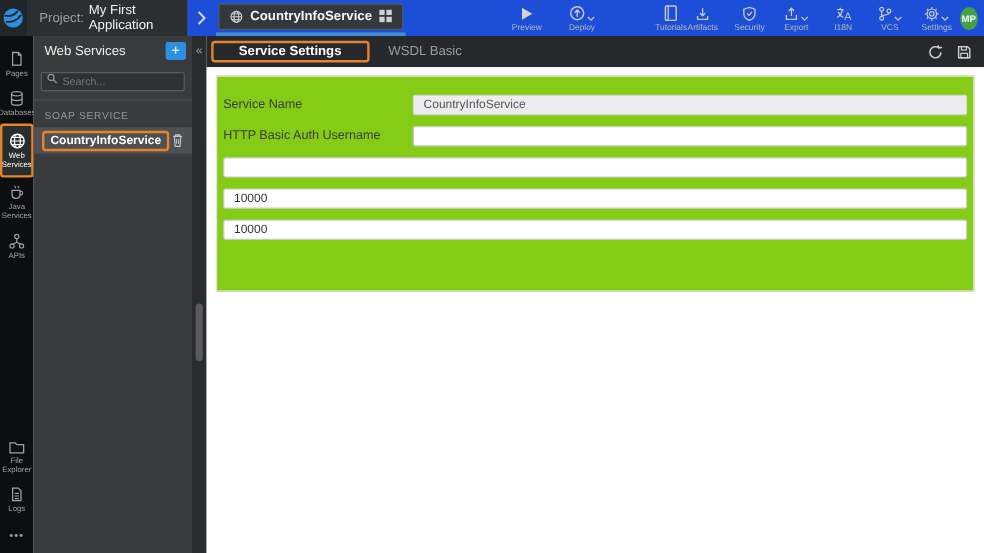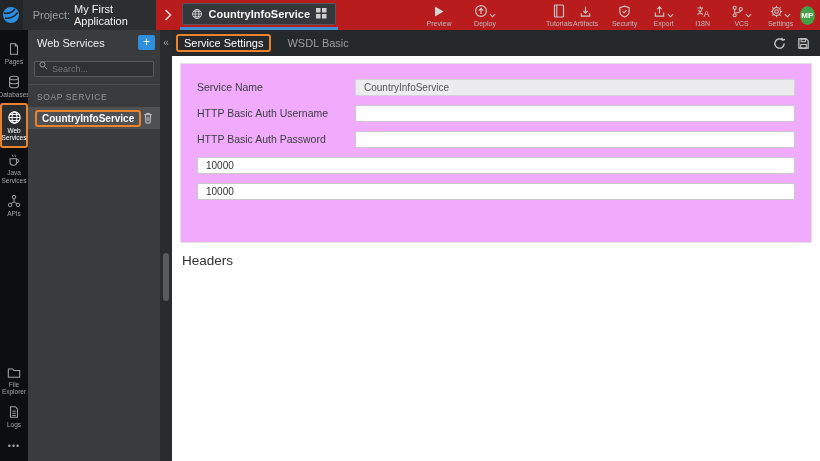--- a/index.html
+++ b/index.html
@@ -3,21 +3,21 @@
 <meta charset="utf-8">
 <style>
   * { margin:0; padding:0; box-sizing:border-box; }
   html,body { background:#fff; }
   .app {
     width:820px; height:461px; overflow:hidden; position:relative;
     font-family:"Liberation Sans","DejaVu Sans",sans-serif;
     display:flex; flex-direction:column; background:#fff;
   }
   
-  .topbar { height:30px; background:#b91c1c; display:flex; align-items:stretch; flex:0 0 30px; }
+  .topbar { height:30px; background:#1d4ed8; display:flex; align-items:stretch; flex:0 0 30px; }
   .logo-cell { width:28px; background:#232629; display:flex; align-items:center; justify-content:center; }
   .project-seg { background:#2b2f32; display:flex; align-items:center; padding:0 12px 0 10px; }
   .project-label { color:#9aa0a5; font-size:11px; margin-right:4px; }
   .project-name { color:#f2f2f2; font-size:11px; }
   .crumb-sep { display:flex; align-items:center; padding:0 8px; }
   .service-tab-wrap { display:flex; align-items:center; border-bottom:3px solid #3f8fd2; padding:0 2px; }
   .service-tab {
     display:flex; align-items:center; gap:6px; background:#34383c; border:1px solid #54585d;
     border-radius:2px; height:22px; padding:0 8px; color:#fff;
   }
@@ -54,26 +54,26 @@
   .panel-item { height:22px; background:#4f5052; display:flex; align-items:center; padding:0 7px; cursor:pointer; }
   .orange-chip { border:2px solid #e8832c; border-radius:3px; padding:1px 5px; color:#fff; font-size:10px; font-weight:bold; }
   .panel-item .trash { margin-left:auto; cursor:pointer; display:flex; }
   
   .strip { width:12px; background:#2a2b2d; position:relative; }
   .collapse-btn { color:#9c9ea1; font-size:10px; text-align:center; padding-top:8px; cursor:pointer; line-height:1; }
   .scroll-thumb { position:absolute; left:3px; top:223px; width:6px; height:48px; background:#595a5c; border-radius:3px; cursor:pointer; }
   
   .main { flex:1; display:flex; flex-direction:column; min-width:0; }
   .tabbar { height:26px; background:#26292c; display:flex; align-items:center; padding:0 10px 0 4px; gap:16px; flex:0 0 26px; }
-  .tab-active { border:2px solid #e8832c; border-radius:3px; color:#fff; font-size:11px; font-weight:normal; padding:1px 6px; cursor:pointer; }
+  .tab-active { border:2px solid #e8832c; border-radius:3px; color:#fff; font-size:11px; font-weight:bold; padding:1px 21px; cursor:pointer; }
   .tab-inactive { color:#9b9da0; font-size:11px; cursor:pointer; }
   .tabbar-actions { margin-left:auto; display:flex; gap:11px; align-items:center; }
   .tabbar-actions .tbtn { cursor:pointer; display:flex; }
   .content { flex:1; background:#fff; padding:7px 8px; overflow:hidden; }
-  .form-card { background:#f0abfc; border:1px solid #e3e3e5; padding:10px 16px 12px; }
+  .form-card { background:#84cc16; border:1px solid #e3e3e5; padding:10px 5px 12px; }
   .form-row { display:flex; align-items:center; height:26px; }
   .form-label { width:158px; font-size:10.5px; color:#3d3d3f; flex:0 0 158px; }
   .form-input { flex:1; height:17px; border:1px solid #c9c9cb; border-radius:2px; font-size:10px; padding:0 8px;
     color:#333; background:#fff; outline:none; font-family:inherit; }
   .form-input:disabled { background:#ececee; border-color:#d4d4d6; color:#555; }
   .headers-title { font-size:13.5px; font-weight:normal; color:#2f2f31; margin:10px 0 6px 2px; }
   .htable { width:100%; border-collapse:collapse; table-layout:fixed; }
   .htable th { background:#d2e4f3; border:1px solid #c0d4e6; font-size:10px; font-weight:bold; color:#30333a;
     text-align:left; padding:3px 7px; height:17px; }
   .htable td { border:1px solid #e0e2e5; background:#f7f7f8; padding:3px 6px; height:24px; }
@@ -340,30 +340,28 @@
         <div class="form-card">
           <div class="form-row">
             <label class="form-label">Service Name</label>
             <input class="form-input" disabled="" value="CountryInfoService" style="">
           </div>
           <div class="form-row">
             <label class="form-label">HTTP Basic Auth Username</label>
             <input class="form-input" type="text" value="" style="">
           </div>
           <div class="form-row">
-            <label class="form-label">HTTP Basic Auth Password</label>
             <input class="form-input" type="text" value="" style="">
           </div>
           <div class="form-row">
             <input class="form-input" type="text" value="10000" style="">
           </div>
           <div class="form-row">
             <input class="form-input" type="text" value="10000" style="">
           </div>
           <div class="form-row">
           </div>
         </div>
 
-        <h2 class="headers-title">Headers</h2>
       </div>
     </main>
   </div>
 </div>
 
 </body></html>

